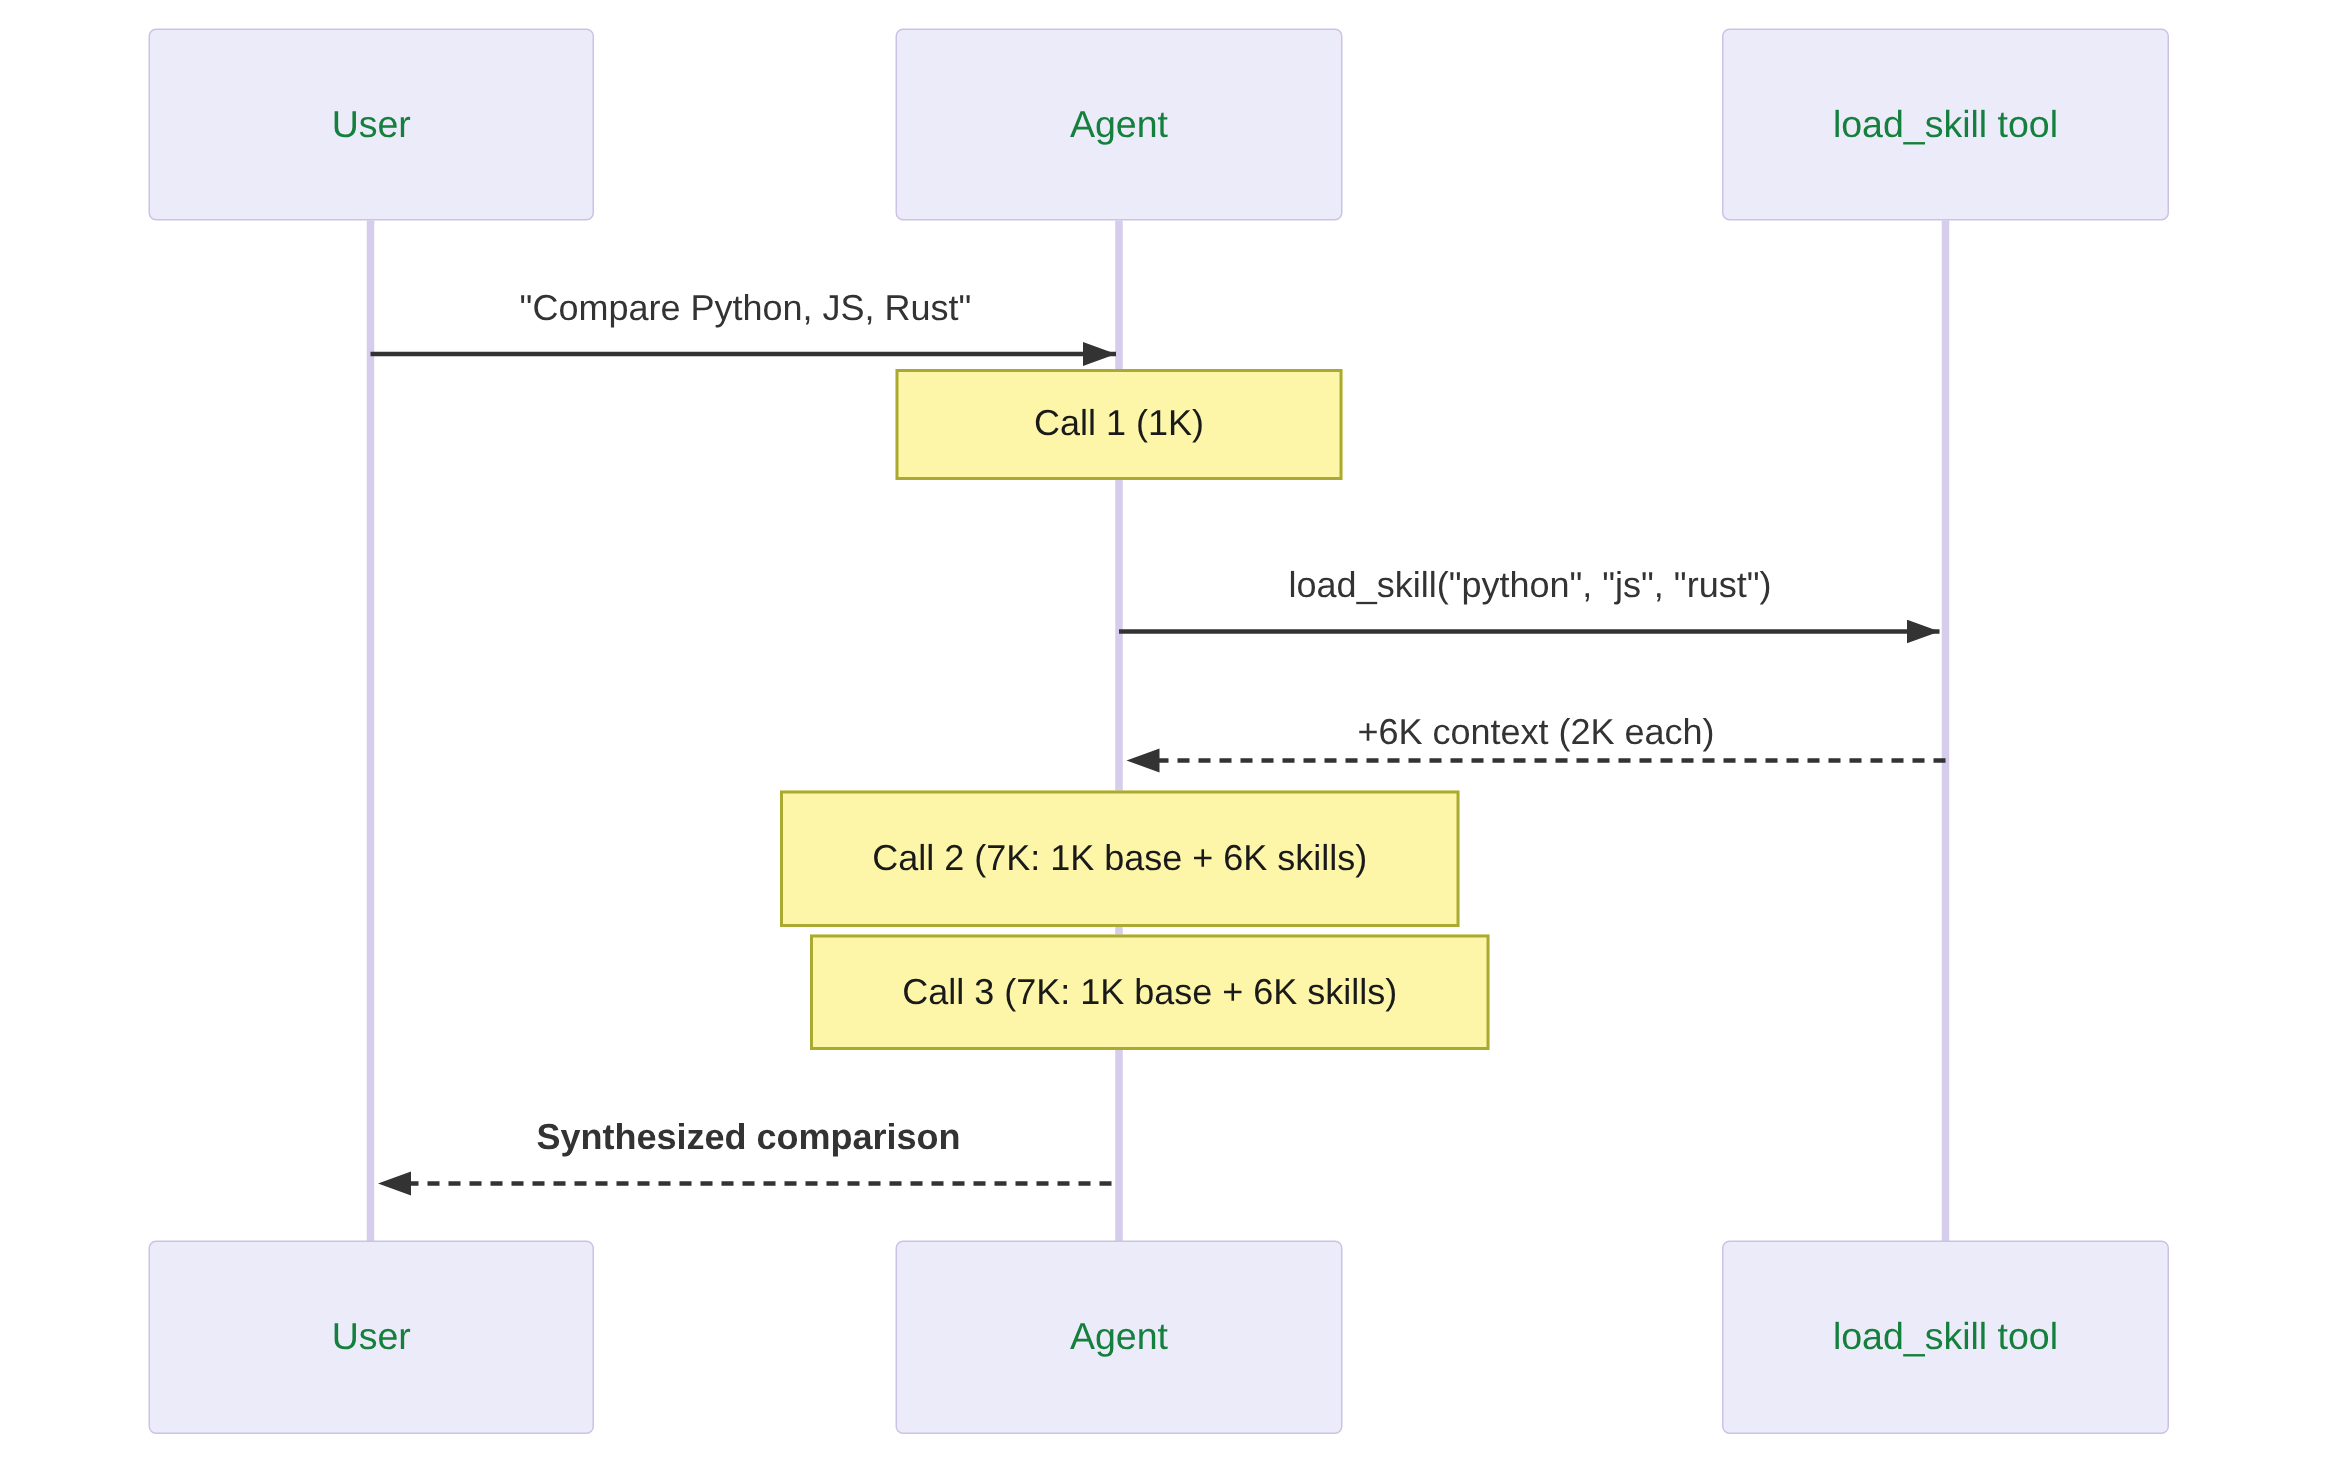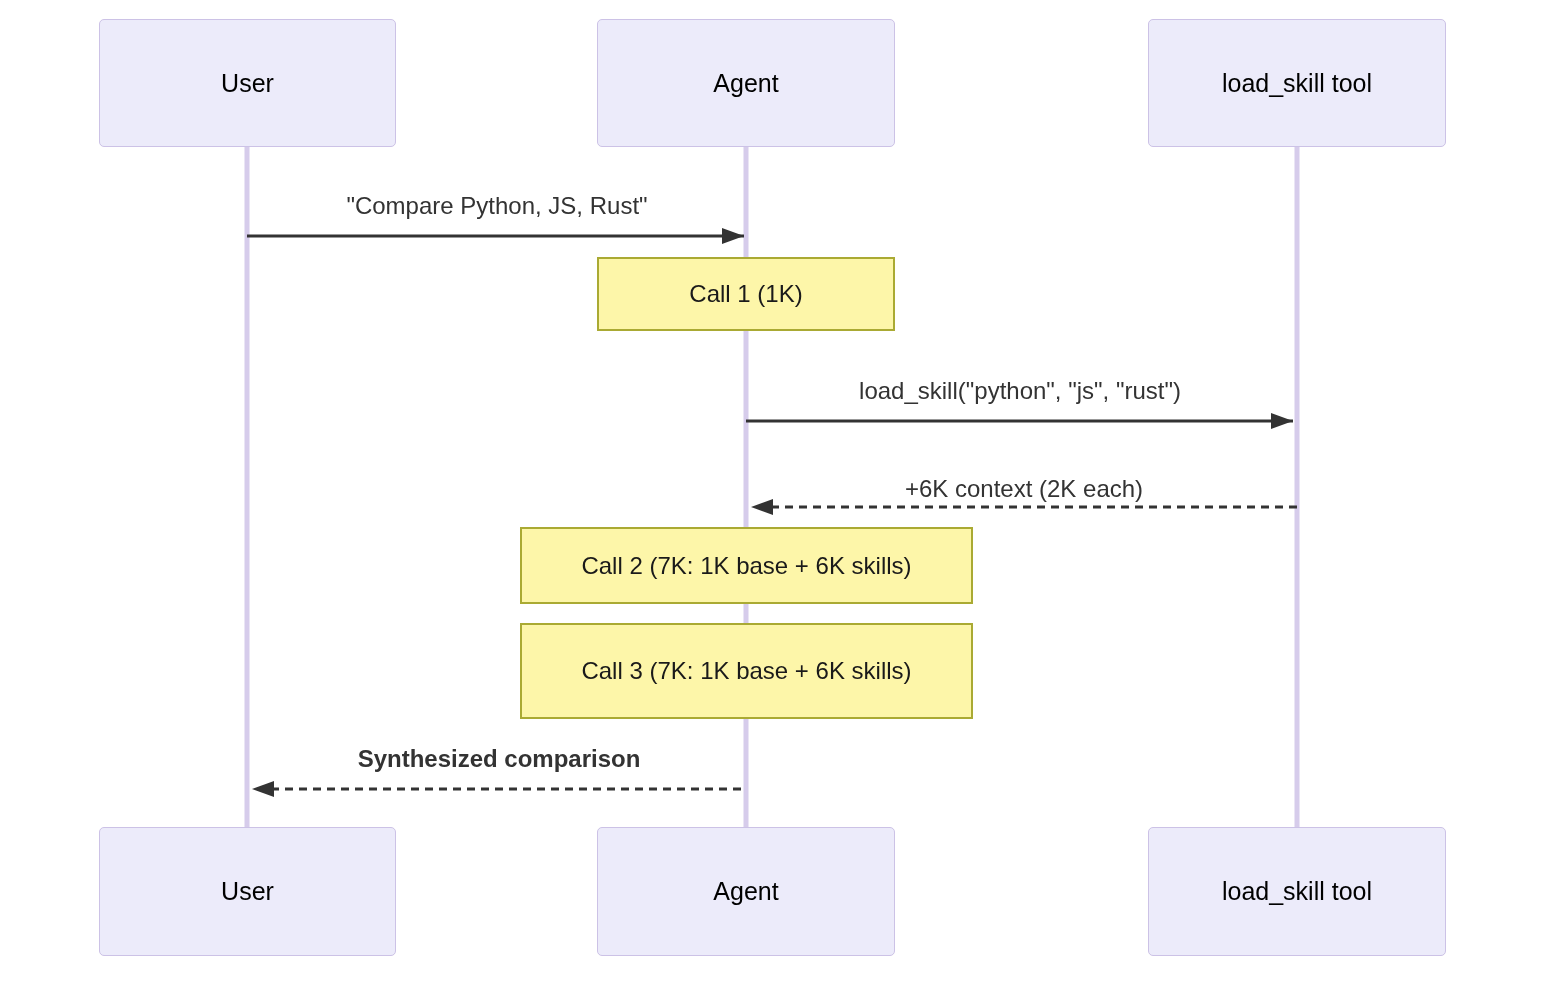--- a/index.html
+++ b/index.html
@@ -24,21 +24,21 @@
   .actor {
     position: absolute;
     box-sizing: border-box;
     background: #ecebfa;
     border: 1.5px solid #ccc2e6;
     border-radius: 5px;
     display: flex;
     align-items: center;
     justify-content: center;
     font-size: 25px;
-    color: #000000;
+    color: #15803d;
   }
   .note {
     position: absolute;
     box-sizing: border-box;
     background: #fdf6a9;
     border: 2px solid #aaaa33;
     display: flex;
     align-items: center;
     justify-content: center;
     font-size: 24px;
@@ -105,23 +105,23 @@
     <g>
       <line x1="741" y1="789" x2="252" y2="789" stroke="#333333" stroke-width="3" stroke-dasharray="8 6" marker-end="url(#arrowhead)"></line>
     </g>
   </svg>
 
   <div class="msg-label" style="left:497px; top:192px;">"Compare Python, JS, Rust"</div>
   <div class="msg-label" style="left:1020px; top:377px;">load_skill("python", "js", "rust")</div>
   <div class="msg-label" style="left:1024px; top:463px;margin-top:12px;">+6K context (2K each)</div>
   <div class="msg-label" style="left:499px; top:745px;font-weight:bold;">Synthesized comparison</div>
 
-  <div class="note" style="left:597px; top:257px; width:298px; height:74px;">
+  <div class="note" style="left:597px; top:246px; width:298px; height:74px;">
     <span>Call 1 (1K)</span>
   </div>
-  <div class="note" style="left:520px; top:527px; width:453px; height:77px;">
+  <div class="note" style="left:520px; top:527px; width:453px; height:91px;">
     <span>Call 2 (7K: 1K base + 6K skills)</span>
   </div>
-  <div class="note" style="left:520px; top:623px; width:453px; height:96px;">
+  <div class="note" style="left:540px; top:623px; width:453px; height:77px;">
     <span>Call 3 (7K: 1K base + 6K skills)</span>
   </div>
 
 </div>
 
 </body></html>

